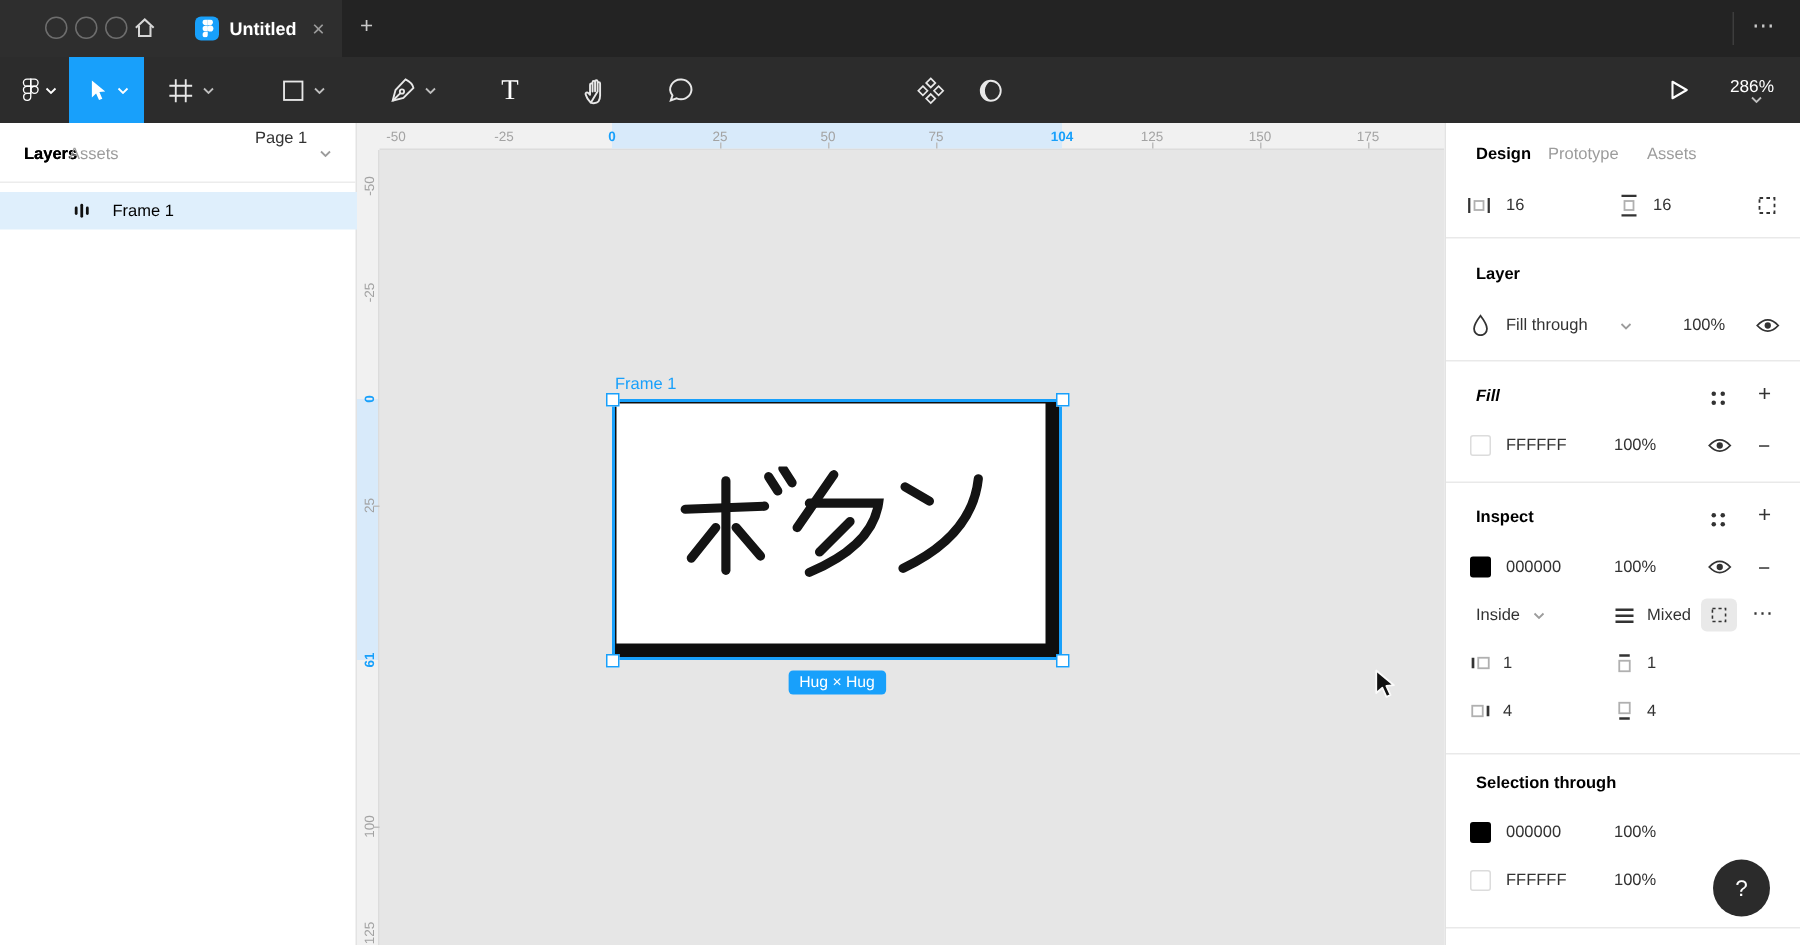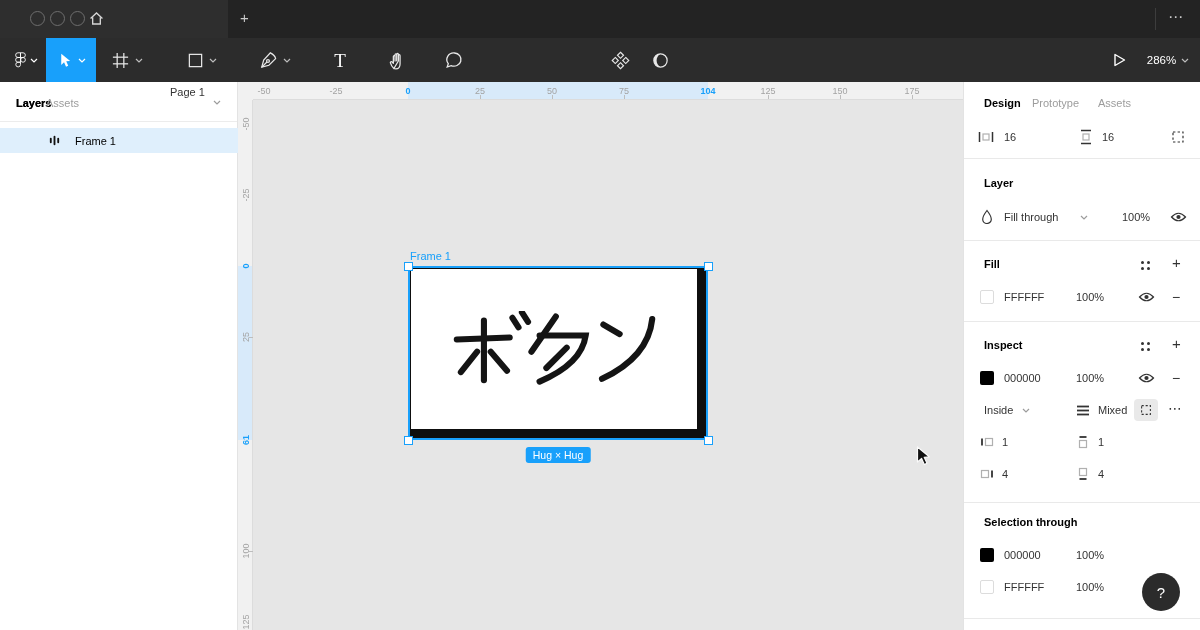--- a/index.html
+++ b/index.html
@@ -58,20 +58,33 @@
   <div class="abs tabzone"></div>
   <span class="abs wincircle" style="left:30px;top:11px;"></span>
   <span class="abs wincircle" style="left:50px;top:11px;"></span>
   <span class="abs wincircle" style="left:70px;top:11px;"></span>
   <span class="abs" style="left:88px;top:10px;">
     <svg width="17" height="17" viewBox="0 0 20 20" fill="none" stroke="#d6d6d6" stroke-width="1.6">
       <path d="M3 10 L10 3.5 L17 10"></path>
         <path d="M5.5 8.5 V16.5 H14.5 V8.5"></path>
     </svg>
   </span>
+  <div class="abs flex" style="left:130px;top:0;height:38px;">
+    <span style="width:16px;height:16px;background:#18a0fb;border-radius:4px;display:inline-flex;align-items:center;justify-content:center;">
+      <svg width="9" height="12" viewBox="0 0 10 14" fill="#fff">
+          <circle cx="7" cy="7" r="2.4"></circle>
+          <path d="M1 2.2 A2.2 2.2 0 0 1 3.2 0 H5 V4.4 H3.2 A2.2 2.2 0 0 1 1 2.2Z"></path>
+          <path d="M5 0 H6.8 A2.2 2.2 0 0 1 6.8 4.4 H5Z"></path>
+          <path d="M1 7 A2.2 2.2 0 0 1 3.2 4.8 H5 V9.2 H3.2 A2.2 2.2 0 0 1 1 7Z"></path>
+          <path d="M1 11.8 A2.2 2.2 0 0 1 3.2 9.6 H5 V11.8 A2 2 0 0 1 1 11.8Z"></path>
+        </svg>
+    </span>
+    <span class="tabtitle" style="margin-left:7px;">Untitled</span>
+    <span class="dim" style="margin-left:10px;font-size:11px;">✕</span>
+  </div>
   <span class="abs" style="left:240px;top:9px;color:#c9c9c9;font-size:15px;">+</span>
   <span class="abs" style="left:1155px;top:8px;width:1px;height:22px;background:#3d3d3d;"></span>
   <span class="abs" style="left:1168px;top:8px;color:#c9c9c9;font-size:15px;letter-spacing:1px;">⋯</span>
 </div>
 
 <div class="abs toolbar">
   <div class="abs tool" style="left:8px;top:0;width:36px;">
     <svg width="13" height="19" viewBox="0 0 16 22" fill="none" stroke="#fff" stroke-width="1.1">
       <path d="M8 1.5 H4.9 a2.9 2.9 0 0 0 0 5.8 H8 Z"></path>
         <path d="M8 1.5 h3.1 a2.9 2.9 0 0 1 0 5.8 H8 Z"></path>
@@ -150,21 +163,21 @@
   <div class="abs" style="left:993px;top:48px;width:24px;height:24px;border-radius:50%;background:#7a7a7a;overflow:hidden;">
     <div style="position:absolute;left:7px;top:4px;width:10px;height:10px;border-radius:50%;background:#c4c4c4;"></div>
     <div style="position:absolute;left:3px;top:15px;width:18px;height:12px;border-radius:50% 50% 0 0;background:#c4c4c4;"></div>
   </div>
   <button class="abs sharebtn" style="left:1030px;top:47px;">Share</button>
   <div class="abs tool" style="left:1104px;top:0;width:30px;">
     <svg width="15" height="16" viewBox="0 0 15 16" fill="none" stroke="#fff" stroke-width="1.4" stroke-linejoin="round">
         <path d="M3 2.5 L12.5 8 L3 13.5 Z"></path>
       </svg>
   </div>
-  <div class="abs tool" style="left:1142px;top:0;width:52px;">
+  <div class="abs tool" style="left:1142px;top:0;width:52px;flex-direction:column;">
     <span class="zoomtxt">286%</span>
     <svg width="8" height="5" viewBox="0 0 8 5" style="margin-left:5px;">
         <polyline points="1,1 4,4 7,1" fill="none" stroke="#bdbdbd" stroke-width="1.2"></polyline>
       </svg>
   </div>
 </div>
 
 <div class="abs panel lpanel">
   <span class="abs seclabel" style="left:16px;top:97px;position:fixed;">Layers</span>
 </div>
@@ -278,21 +291,21 @@
 <svg class="abs" style="left:1080px;top:215px;" width="8" height="5" viewBox="0 0 8 5">
     <polyline points="1,1 4,4 7,1" fill="none" stroke="#9c9c9c" stroke-width="1.2"></polyline>
   </svg>
 <span class="abs val" style="left:1122px;top:211px;">100%</span>
 <svg class="abs" style="left:1170px;top:211px;" width="17" height="12" viewBox="0 0 17 12">
   <path d="M1.5 6 Q8.5 -1.5 15.5 6 Q8.5 13.5 1.5 6 Z" fill="none" stroke="#333" stroke-width="1.2"></path>
     <circle cx="8.5" cy="6" r="2.1" fill="#333"></circle>
 </svg>
 <div class="abs divider" style="top:240px;"></div>
 
-<span class="abs seclabel" style="left:984px;top:258px;">Fill</span>
+<span class="abs seclabel" style="left:984px;top:258px;font-style:italic;">Fill</span>
 <svg class="abs" style="left:1140px;top:260px;" width="11" height="11" viewBox="0 0 11 11">
   <circle cx="2.5" cy="2.5" r="1.5" fill="#333"></circle>
     <circle cx="8.5" cy="2.5" r="1.5" fill="#333"></circle>
     <circle cx="2.5" cy="8.5" r="1.5" fill="#333"></circle>
     <circle cx="8.5" cy="8.5" r="1.5" fill="#333"></circle>
 </svg>
 <span class="abs val" style="left:1172px;top:254px;font-size:15px;">+</span>
 <span class="abs swatch sw-white" style="left:980px;top:290px;"></span>
 <span class="abs val" style="left:1004px;top:291px;">FFFFFF</span>
 <span class="abs val" style="left:1076px;top:291px;">100%</span>

